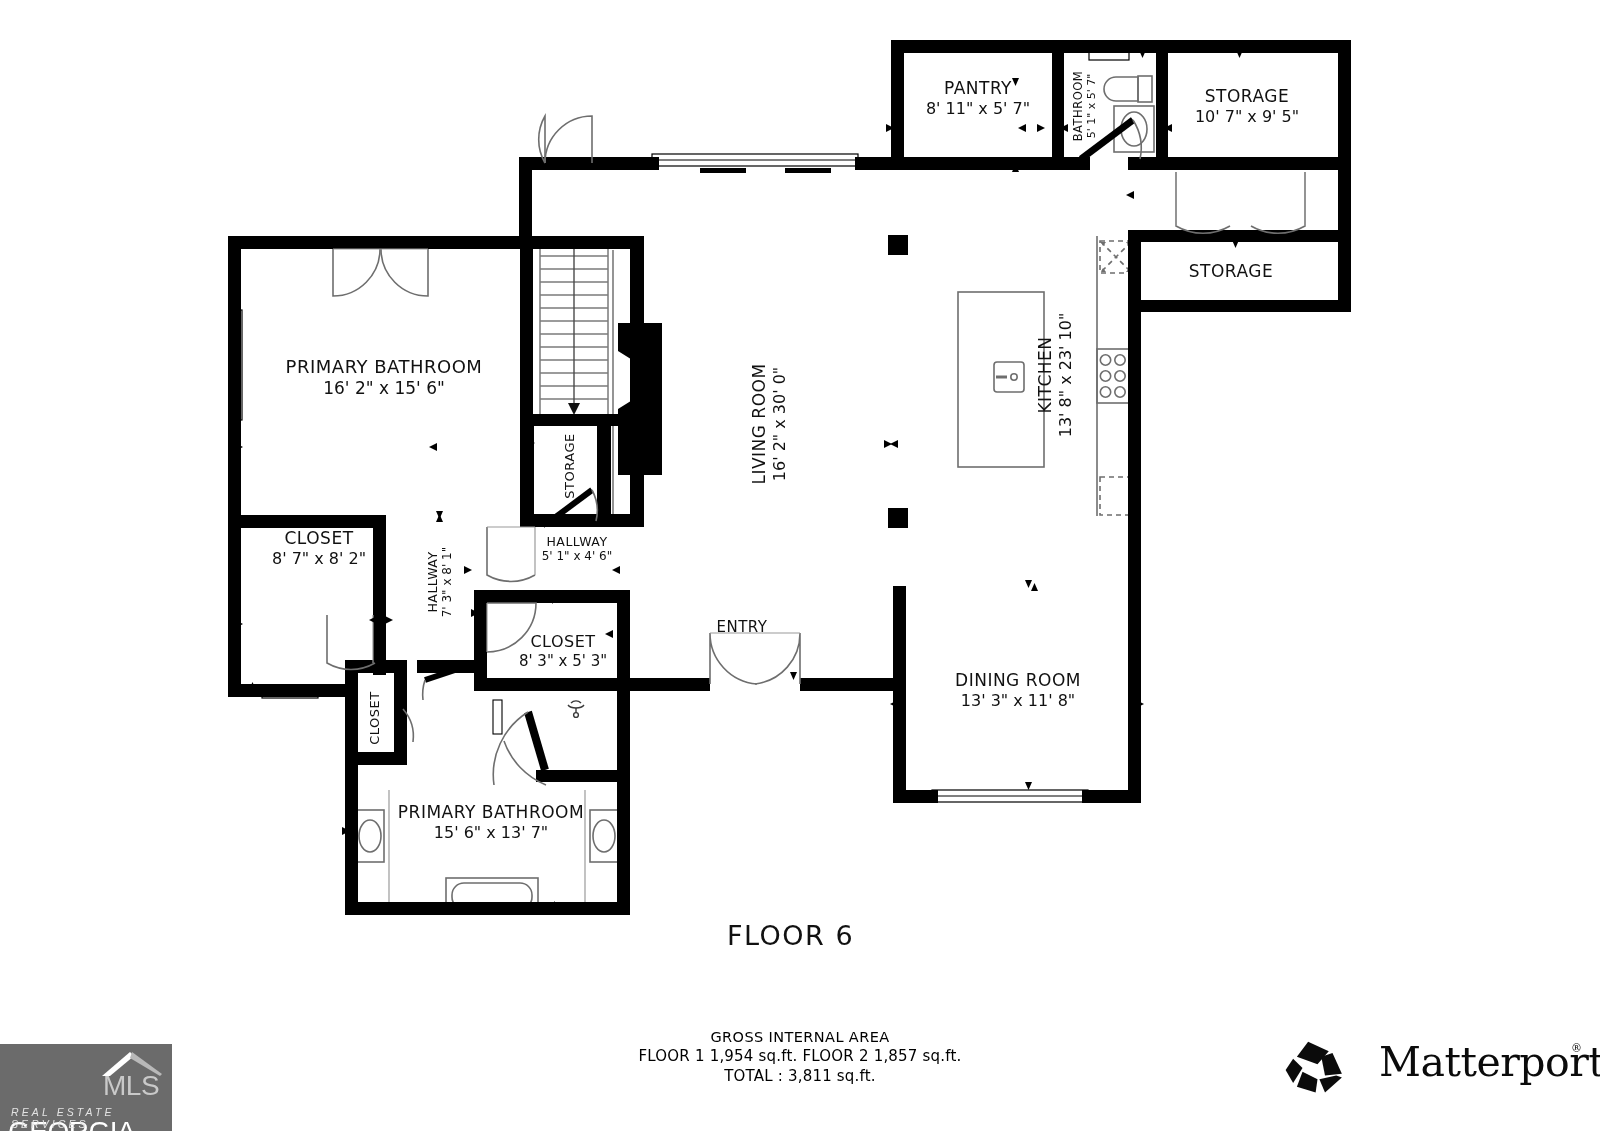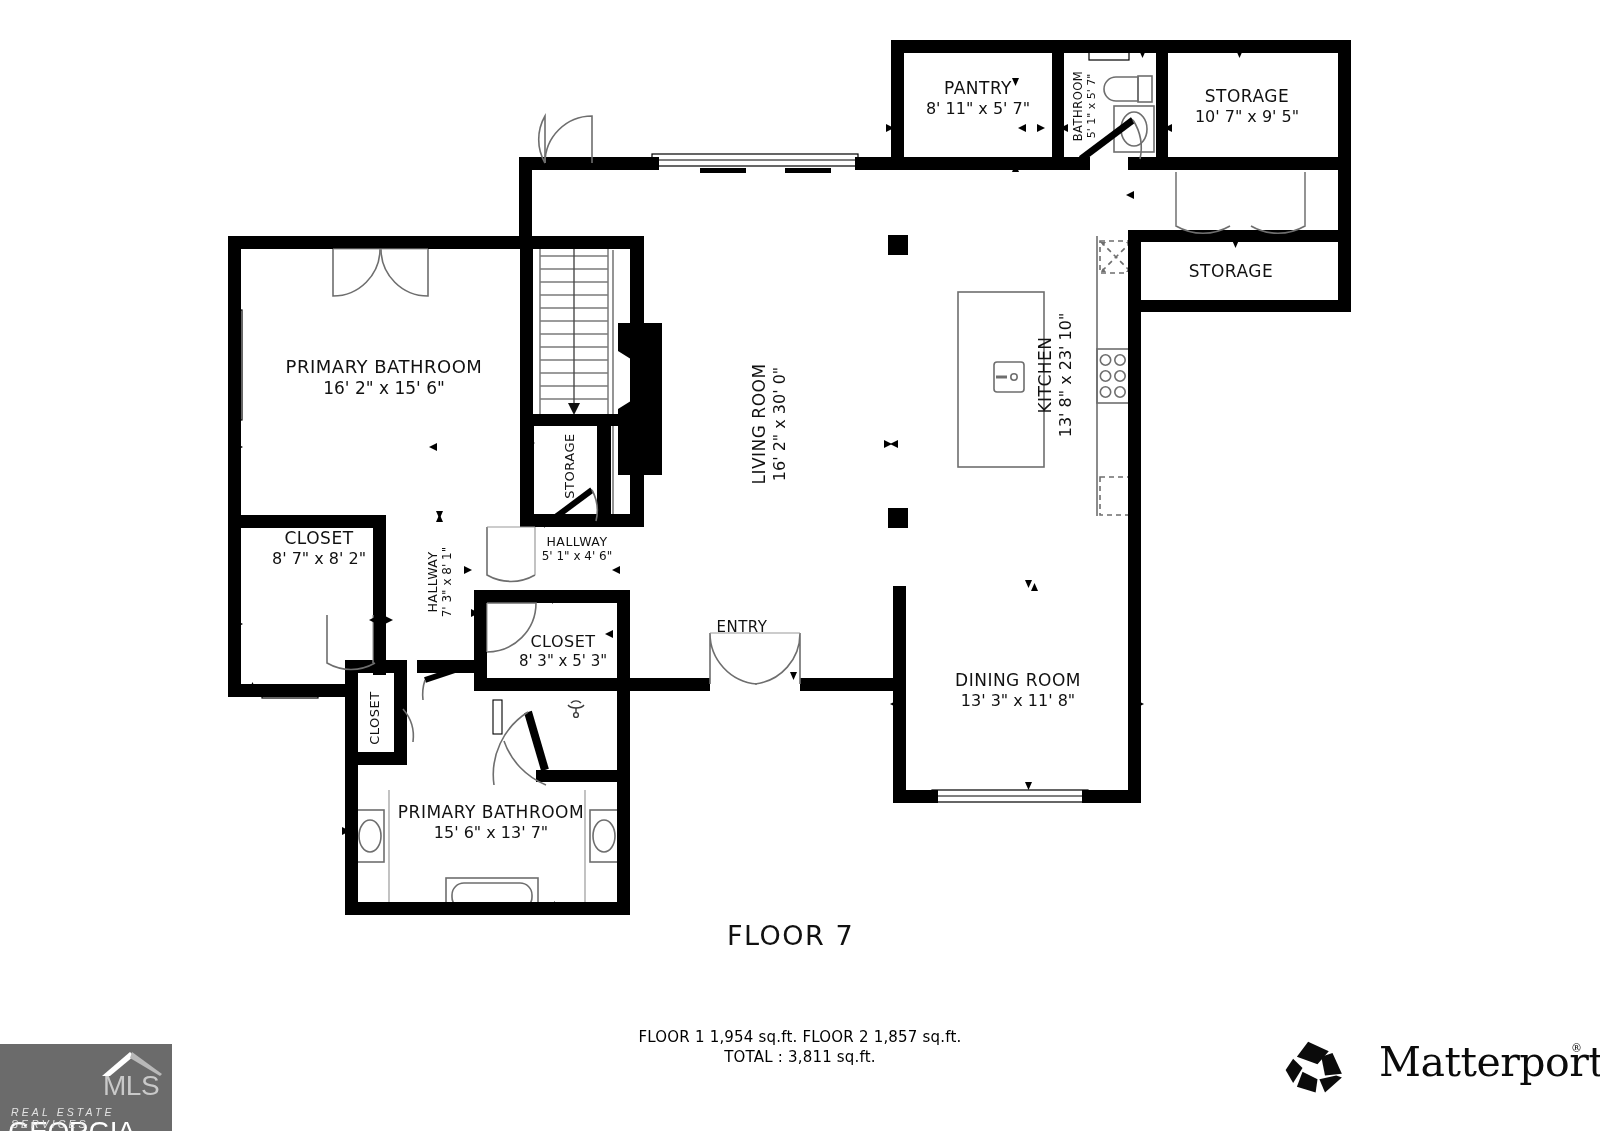--- a/index.html
+++ b/index.html
@@ -369,23 +369,24 @@
   <div class="lbl rot90" style="left:375px;top:718px;transform:translate(-50%,-50%) rotate(-90deg);font-size:13px;">
     <span class="nm">CLOSET</span>
   </div>
 
   <div class="lbl" style="left:491px;top:822px;transform:translate(-50%,-50%);font-size:17px;">
     <span class="nm">PRIMARY BATHROOM</span>
     <span class="dim" style="font-size:16px;">15' 6" x 13' 7"</span>
   </div>
 </div>
 
-<div class="floor-title" style="left:727px;top:920px;">FLOOR 7</div>
+<div class="floor-title" style="left:727px;top:920px;">FLOOR 6</div>
 
 <div class="foot" style="left:500px;top:1028px;width:600px;">
+  <div class="l1">GROSS INTERNAL AREA</div>
   <div class="l2">FLOOR 1 1,954 sq.ft.   FLOOR 2 1,857 sq.ft.</div>
   <div class="l3">TOTAL :  3,811 sq.ft.</div>
 </div>
 
 <div id="gmls">
   <svg class="roof" viewBox="0 0 64 26">
     <path d="M2 26 L30 2 L34 6 L10 26 Z" fill="#ffffff"></path>
     <path d="M32 2 L62 24 L60 26 L30 8 Z" fill="#b9b9b9"></path>
   </svg>
   <span class="g1">GEORGIA</span>

